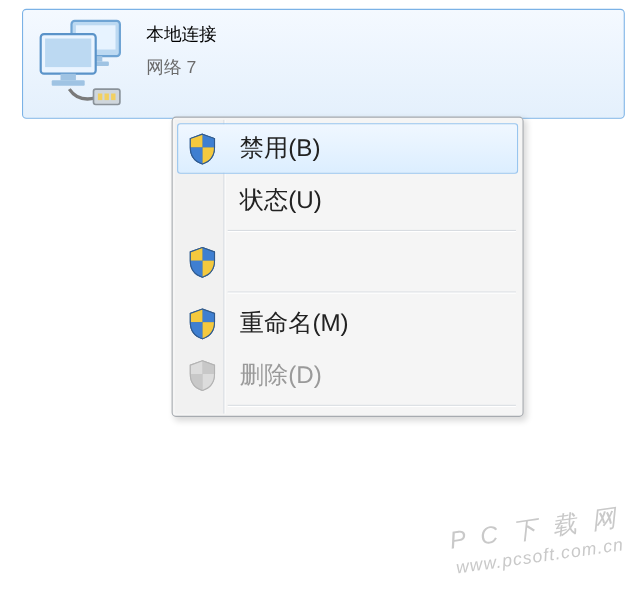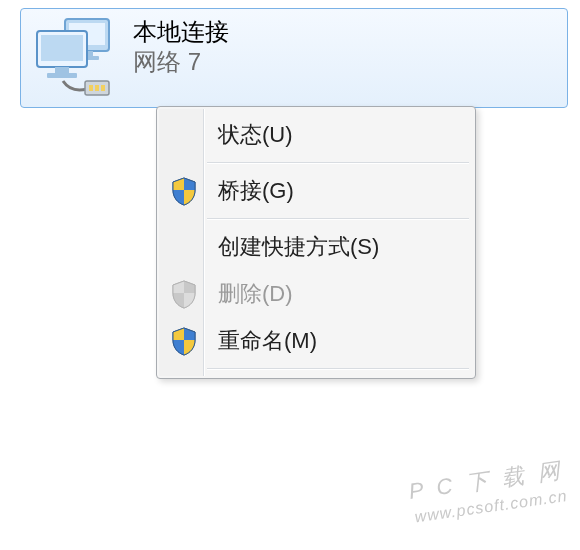--- a/index.html
+++ b/index.html
@@ -29,21 +29,21 @@
   }
   .conn-icon {
     width: 92px;
     height: 86px;
     flex: 0 0 auto;
     position: relative;
   }
   .conn-text {
     padding-left: 10px;
     padding-top: 2px;
-    font-size: 24px;
+    font-size: 16px;
     line-height: 30px;
   }
   .conn-title { color: #000; }
   .conn-sub { color: #6b6b6b; }
 
   
   .menu {
     position: absolute;
     left: 156px;
     top: 106px;
@@ -149,79 +149,92 @@
   <div class="conn-text">
     <div class="conn-title">本地连接</div>
     <div class="conn-sub">网络  7</div>
   </div>
 </div>
 
 <div class="menu">
   <div class="menu-col-icon"></div>
   <div class="menu-col-sep"></div>
   <div class="menu-items" id="menu-items">
-      <div class="menu-item bold">
-        <span>状态(U)</span>
-      </div>
-      <div class="menu-sep"></div>
-      <div class="menu-item">
+      <div class="menu-item hovered">
         <span class="menu-icon"><svg viewBox="0 0 28 30" width="28" height="30">
     <path d="M14 2 L25 6 V14 C25 22 20 27 14 29 C8 27 3 22 3 14 V6 Z" fill="#3f7fd1" stroke="#2f5a8f" stroke-width="1"></path>
     <path d="M14 2 L25 6 V14 C25 22 20 27 14 29 Z" fill="#f4c93e"></path>
     <path d="M14 2 L3 6 V14 C3 22 8 27 14 29 Z" fill="#3f7fd1"></path>
     <path d="M14 2 V29" stroke="#2f5a8f" stroke-width="0.6"></path>
     <path d="M3 14 H25" stroke="#2f5a8f" stroke-width="0.6"></path>
     <path d="M14 2 L14 29 M3 6 V14 C3 22 8 27 14 29 C20 27 25 22 25 14 V6 Z" fill="none"></path>
 
     <path d="M14 2 L25 6 V14 H14 Z" fill="#3f7fd1"></path>
     <path d="M14 14 H25 C25 22 20 27 14 29 Z" fill="#f4c93e"></path>
     <path d="M3 6 L14 2 V14 H3 Z" fill="#f4c93e"></path>
     <path d="M3 14 H14 V29 C8 27 3 22 3 14 Z" fill="#3f7fd1"></path>
     <path d="M14 2 L25 6 V14 C25 22 20 27 14 29 C8 27 3 22 3 14 V6 Z" fill="none" stroke="#2f5a8f" stroke-width="1"></path>
   </svg></span>
-        <span>桥接(G)</span>
+        <span>禁用(B)</span>
+      </div>
+      <div class="menu-item bold">
+        <span>状态(U)</span>
       </div>
       <div class="menu-sep"></div>
       <div class="menu-item">
-        <span>创建快捷方式(S)</span>
+        <span class="menu-icon"><svg viewBox="0 0 28 30" width="28" height="30">
+    <path d="M14 2 L25 6 V14 C25 22 20 27 14 29 C8 27 3 22 3 14 V6 Z" fill="#3f7fd1" stroke="#2f5a8f" stroke-width="1"></path>
+    <path d="M14 2 L25 6 V14 C25 22 20 27 14 29 Z" fill="#f4c93e"></path>
+    <path d="M14 2 L3 6 V14 C3 22 8 27 14 29 Z" fill="#3f7fd1"></path>
+    <path d="M14 2 V29" stroke="#2f5a8f" stroke-width="0.6"></path>
+    <path d="M3 14 H25" stroke="#2f5a8f" stroke-width="0.6"></path>
+    <path d="M14 2 L14 29 M3 6 V14 C3 22 8 27 14 29 C20 27 25 22 25 14 V6 Z" fill="none"></path>
+
+    <path d="M14 2 L25 6 V14 H14 Z" fill="#3f7fd1"></path>
+    <path d="M14 14 H25 C25 22 20 27 14 29 Z" fill="#f4c93e"></path>
+    <path d="M3 6 L14 2 V14 H3 Z" fill="#f4c93e"></path>
+    <path d="M3 14 H14 V29 C8 27 3 22 3 14 Z" fill="#3f7fd1"></path>
+    <path d="M14 2 L25 6 V14 C25 22 20 27 14 29 C8 27 3 22 3 14 V6 Z" fill="none" stroke="#2f5a8f" stroke-width="1"></path>
+  </svg></span>
+      </div>
+      <div class="menu-sep"></div>
+      <div class="menu-item">
+        <span class="menu-icon"><svg viewBox="0 0 28 30" width="28" height="30">
+    <path d="M14 2 L25 6 V14 C25 22 20 27 14 29 C8 27 3 22 3 14 V6 Z" fill="#3f7fd1" stroke="#2f5a8f" stroke-width="1"></path>
+    <path d="M14 2 L25 6 V14 C25 22 20 27 14 29 Z" fill="#f4c93e"></path>
+    <path d="M14 2 L3 6 V14 C3 22 8 27 14 29 Z" fill="#3f7fd1"></path>
+    <path d="M14 2 V29" stroke="#2f5a8f" stroke-width="0.6"></path>
+    <path d="M3 14 H25" stroke="#2f5a8f" stroke-width="0.6"></path>
+    <path d="M14 2 L14 29 M3 6 V14 C3 22 8 27 14 29 C20 27 25 22 25 14 V6 Z" fill="none"></path>
+
+    <path d="M14 2 L25 6 V14 H14 Z" fill="#3f7fd1"></path>
+    <path d="M14 14 H25 C25 22 20 27 14 29 Z" fill="#f4c93e"></path>
+    <path d="M3 6 L14 2 V14 H3 Z" fill="#f4c93e"></path>
+    <path d="M3 14 H14 V29 C8 27 3 22 3 14 Z" fill="#3f7fd1"></path>
+    <path d="M14 2 L25 6 V14 C25 22 20 27 14 29 C8 27 3 22 3 14 V6 Z" fill="none" stroke="#2f5a8f" stroke-width="1"></path>
+  </svg></span>
+        <span>重命名(M)</span>
       </div>
       <div class="menu-item disabled">
         <span class="menu-icon"><svg viewBox="0 0 28 30" width="28" height="30">
     <path d="M14 2 L25 6 V14 C25 22 20 27 14 29 C8 27 3 22 3 14 V6 Z" fill="#c8c8c8" stroke="#b3b3b3" stroke-width="1"></path>
     <path d="M14 2 L25 6 V14 C25 22 20 27 14 29 Z" fill="#dcdcdc"></path>
     <path d="M14 2 L3 6 V14 C3 22 8 27 14 29 Z" fill="#c8c8c8"></path>
     <path d="M14 2 V29" stroke="#b3b3b3" stroke-width="0.6"></path>
     <path d="M3 14 H25" stroke="#b3b3b3" stroke-width="0.6"></path>
     <path d="M14 2 L14 29 M3 6 V14 C3 22 8 27 14 29 C20 27 25 22 25 14 V6 Z" fill="none"></path>
 
     <path d="M14 2 L25 6 V14 H14 Z" fill="#c8c8c8"></path>
     <path d="M14 14 H25 C25 22 20 27 14 29 Z" fill="#dcdcdc"></path>
     <path d="M3 6 L14 2 V14 H3 Z" fill="#dcdcdc"></path>
     <path d="M3 14 H14 V29 C8 27 3 22 3 14 Z" fill="#c8c8c8"></path>
     <path d="M14 2 L25 6 V14 C25 22 20 27 14 29 C8 27 3 22 3 14 V6 Z" fill="none" stroke="#b3b3b3" stroke-width="1"></path>
   </svg></span>
         <span>删除(D)</span>
       </div>
-      <div class="menu-item">
-        <span class="menu-icon"><svg viewBox="0 0 28 30" width="28" height="30">
-    <path d="M14 2 L25 6 V14 C25 22 20 27 14 29 C8 27 3 22 3 14 V6 Z" fill="#3f7fd1" stroke="#2f5a8f" stroke-width="1"></path>
-    <path d="M14 2 L25 6 V14 C25 22 20 27 14 29 Z" fill="#f4c93e"></path>
-    <path d="M14 2 L3 6 V14 C3 22 8 27 14 29 Z" fill="#3f7fd1"></path>
-    <path d="M14 2 V29" stroke="#2f5a8f" stroke-width="0.6"></path>
-    <path d="M3 14 H25" stroke="#2f5a8f" stroke-width="0.6"></path>
-    <path d="M14 2 L14 29 M3 6 V14 C3 22 8 27 14 29 C20 27 25 22 25 14 V6 Z" fill="none"></path>
-
-    <path d="M14 2 L25 6 V14 H14 Z" fill="#3f7fd1"></path>
-    <path d="M14 14 H25 C25 22 20 27 14 29 Z" fill="#f4c93e"></path>
-    <path d="M3 6 L14 2 V14 H3 Z" fill="#f4c93e"></path>
-    <path d="M3 14 H14 V29 C8 27 3 22 3 14 Z" fill="#3f7fd1"></path>
-    <path d="M14 2 L25 6 V14 C25 22 20 27 14 29 C8 27 3 22 3 14 V6 Z" fill="none" stroke="#2f5a8f" stroke-width="1"></path>
-  </svg></span>
-        <span>重命名(M)</span>
-      </div>
       <div class="menu-sep"></div>
     </div>
 </div>
 
 <div class="watermark">
   <span>P C 下 载 网</span>
   <span class="l2">www.pcsoft.com.cn</span>
 </div>
 
 </body></html>

